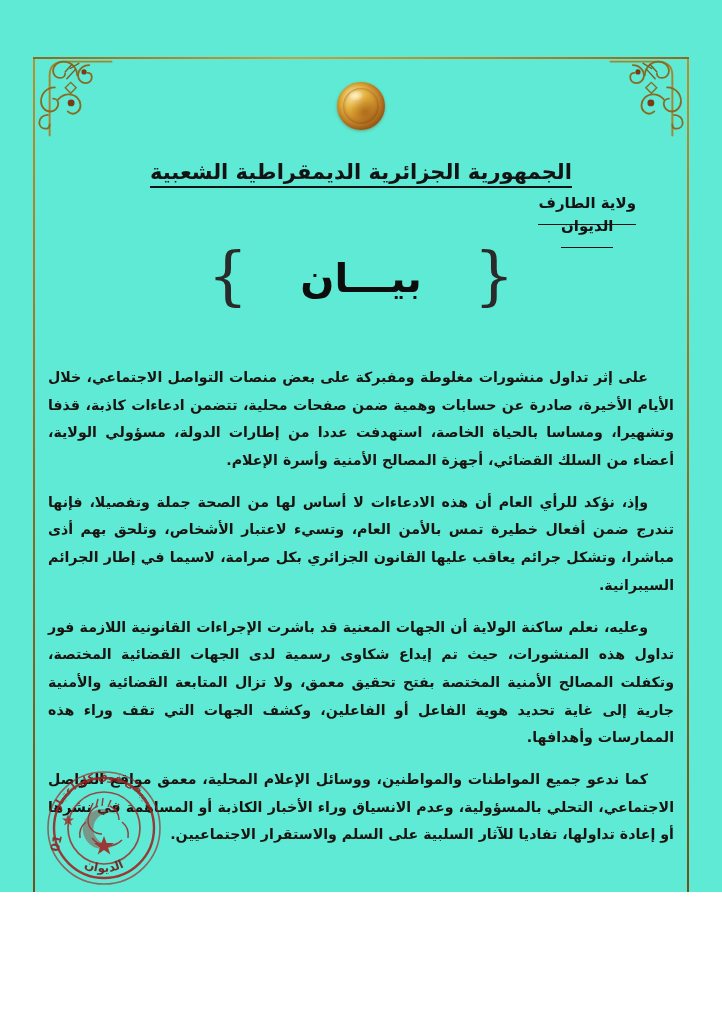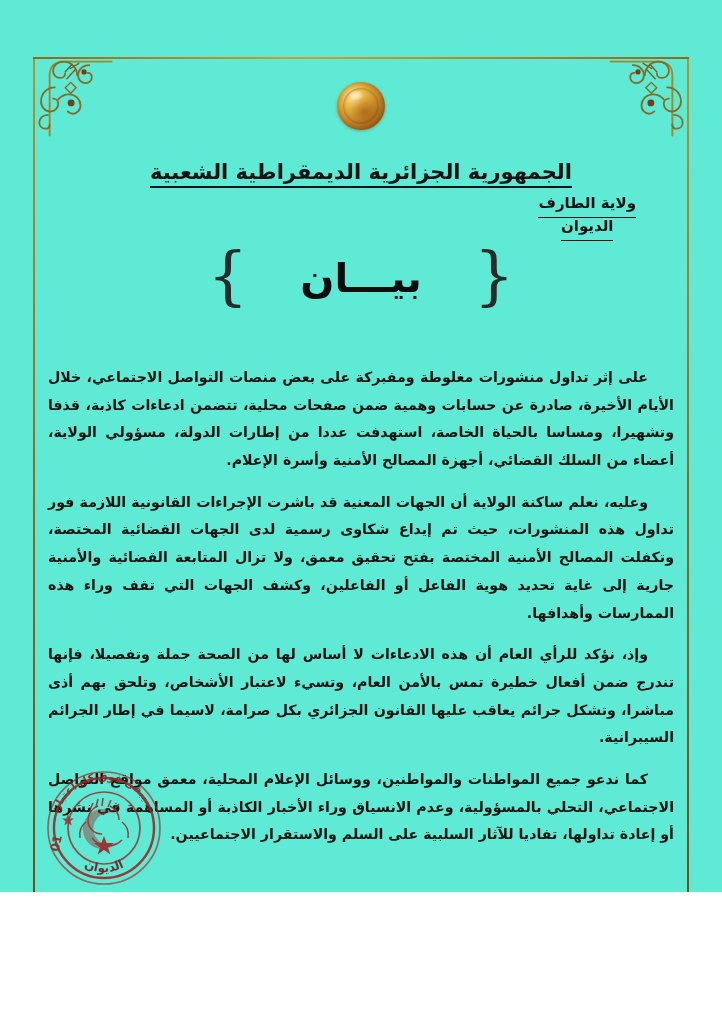--- a/index.html
+++ b/index.html
@@ -105,21 +105,21 @@
     right: 86px;
     top: 192px;
     text-align: center;
     font-size: 15px;
     font-weight: bold;
     color: #131313;
     line-height: 1.5;
   }
   .wilaya-block div span {
     border-bottom: 1.6px solid #131313;
-    padding-bottom: 5px;
+    padding-bottom: 12px;
   }
 
   
   .bayan-row {
     position: absolute;
     left: 0; right: 0;
     top: 246px;
     display: flex;
     align-items: center;
     justify-content: center;
@@ -255,22 +255,22 @@
   </div>
 
   <div class="bayan-row">
     <span class="brace">{</span>
     <span class="bayan">بيـــان</span>
     <span class="brace">}</span>
   </div>
 
   <div class="body-text">
     <p class="para">على إثر تداول منشورات مغلوطة ومفبركة على بعض منصات التواصل الاجتماعي، خلال الأيام الأخيرة، صادرة عن حسابات وهمية ضمن صفحات محلية، تتضمن ادعاءات كاذبة، قذفا وتشهيرا، ومساسا بالحياة الخاصة، استهدفت عددا من إطارات الدولة، مسؤولي الولاية، أعضاء من السلك القضائي، أجهزة المصالح الأمنية وأسرة الإعلام.</p>
+    <p class="para">وإذ، نؤكد للرأي العام أن هذه الادعاءات لا أساس لها من الصحة جملة وتفصيلا، فإنها تندرج ضمن أفعال خطيرة تمس بالأمن العام، وتسيء لاعتبار الأشخاص، وتلحق بهم أذى مباشرا، وتشكل جرائم يعاقب عليها القانون الجزائري بكل صرامة، لاسيما في إطار الجرائم السيبرانية.</p>
     <p class="para">وعليه، نعلم ساكنة الولاية أن الجهات المعنية قد باشرت الإجراءات القانونية اللازمة فور تداول هذه المنشورات، حيث تم إيداع شكاوى رسمية لدى الجهات القضائية المختصة، وتكفلت المصالح الأمنية المختصة بفتح تحقيق معمق، ولا تزال المتابعة القضائية والأمنية جارية إلى غاية تحديد هوية الفاعل أو الفاعلين، وكشف الجهات التي تقف وراء هذه الممارسات وأهدافها.</p>
-    <p class="para">وإذ، نؤكد للرأي العام أن هذه الادعاءات لا أساس لها من الصحة جملة وتفصيلا، فإنها تندرج ضمن أفعال خطيرة تمس بالأمن العام، وتسيء لاعتبار الأشخاص، وتلحق بهم أذى مباشرا، وتشكل جرائم يعاقب عليها القانون الجزائري بكل صرامة، لاسيما في إطار الجرائم السيبرانية.</p>
     <p class="para">كما ندعو جميع المواطنات والمواطنين، ووسائل الإعلام المحلية، معمق مواقع التواصل الاجتماعي، التحلي بالمسؤولية، وعدم الانسياق وراء الأخبار الكاذبة أو المساهمة في نشرها أو إعادة تداولها، تفاديا للآثار السلبية على السلم والاستقرار الاجتماعيين.</p>
   </div>
 
   <div class="stamp">
     <svg viewBox="0 0 132 132">
       <defs>
         <path id="arcTop" d="M 18 66 A 48 48 0 0 1 114 66"></path>
         <path id="arcBottom" d="M 22 66 A 44 44 0 0 0 110 66"></path>
       </defs>
       <g fill="none" stroke="#a32020" stroke-width="2">

